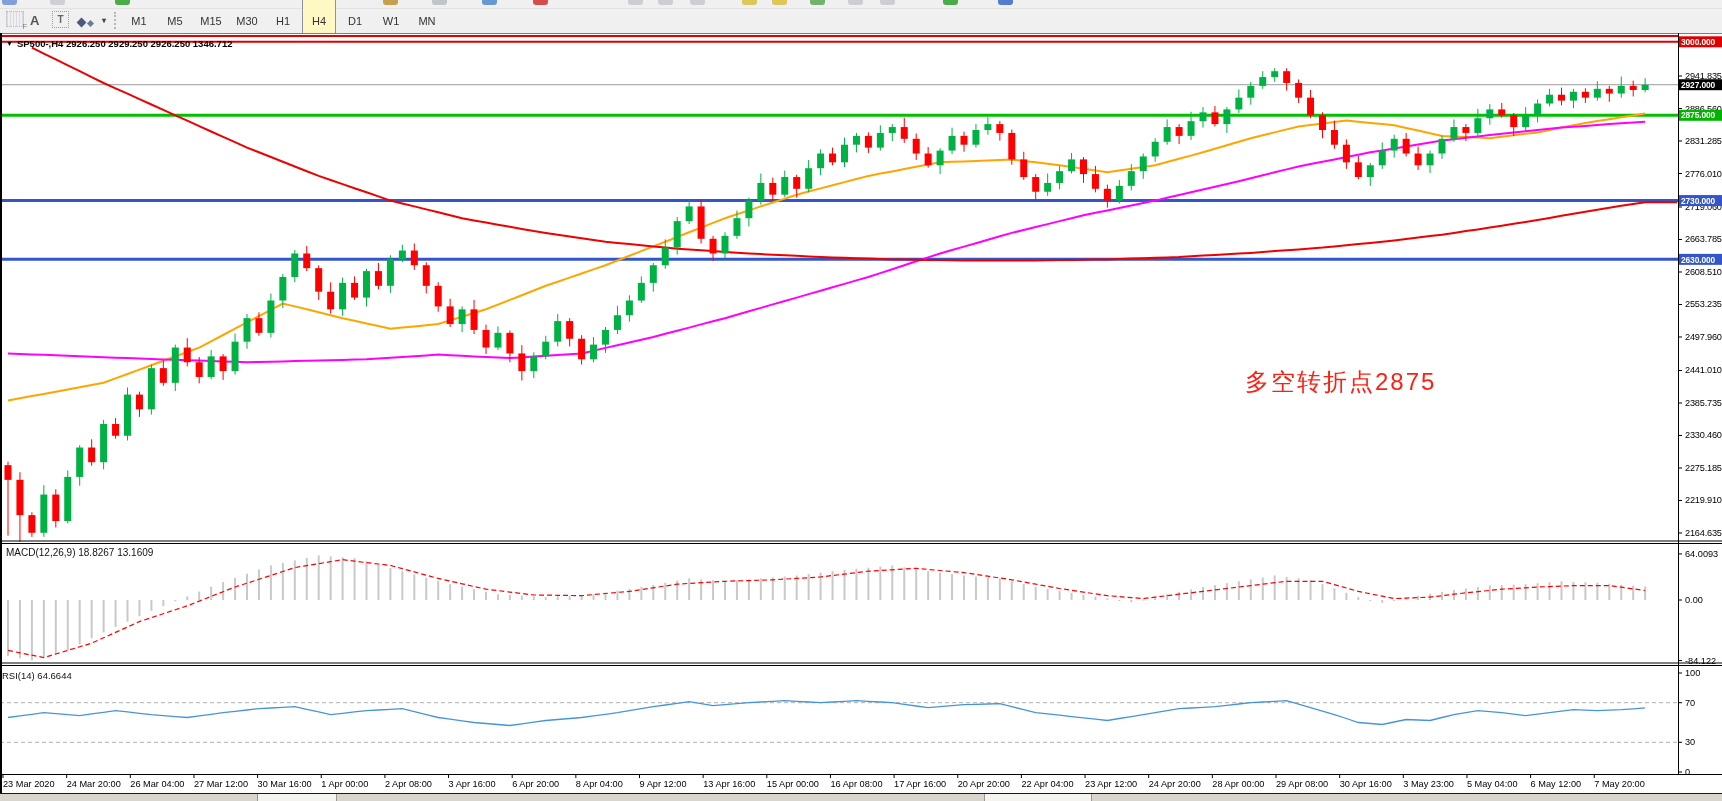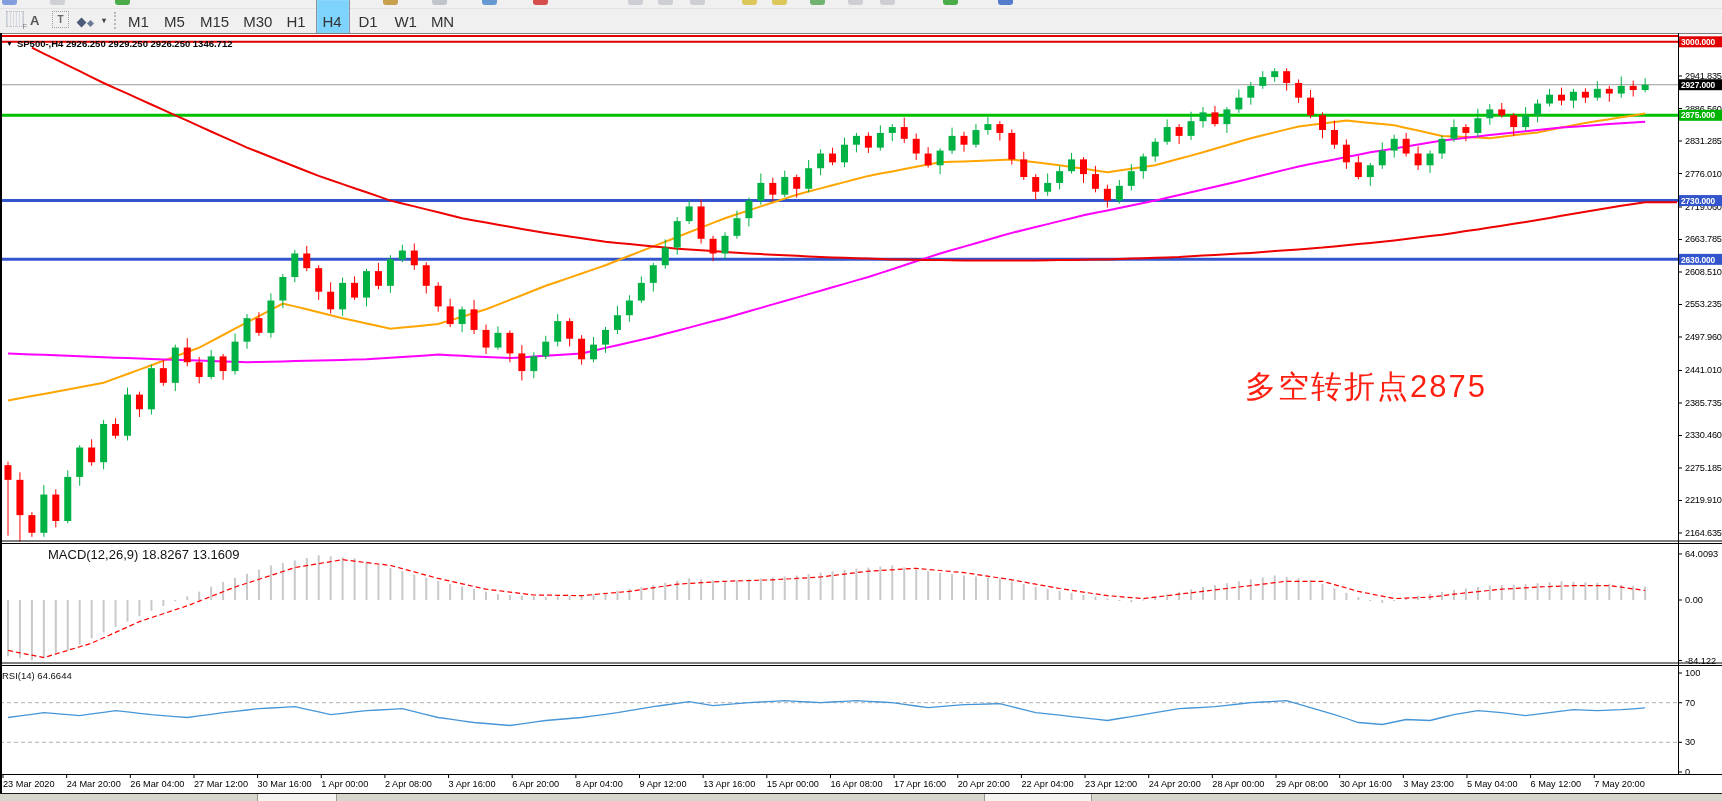--- a/index.html
+++ b/index.html
@@ -9,34 +9,34 @@
   #toolbar-top{position:absolute;left:0;top:0;width:1722px;height:8px;background:#f0f0f0;overflow:hidden;border-bottom:1px solid #e2e2e2;}
   .icon16{position:absolute;top:-10px;width:15px;height:15px;border-radius:3px;opacity:.85;}
   #toolbar-main{position:absolute;left:0;top:9px;width:1722px;height:24px;background:#f0f0f0;}
   .toolico{position:absolute;top:2px;height:18px;color:#555;font-size:12px;font-weight:bold;text-align:center;}
   .dashedbox{border:1px dotted #9aa0a8;width:15px;height:15px;line-height:15px;font-size:10px;color:#666;}
   .gridbox{border:1px dotted #b8bec6;width:16px;height:14px;background:
      repeating-linear-gradient(90deg,#d8dce2 0 1px,transparent 1px 3px);}
   .gridF{position:absolute;right:-4px;bottom:-4px;font-size:7px;color:#777;font-weight:normal;}
   .sep-dotted{position:absolute;top:3px;width:3px;height:17px;border-left:2px dotted #b5b9bf;}
   #timeframe-buttons{position:absolute;left:122px;top:1px;height:22px;display:flex;align-items:center;}
-  .tfbtn{min-width:22px;padding:12px 5px;height:19px;line-height:19px;text-align:left;
-         font-size:15px;color:#333;margin-right:2px;border:1px solid transparent;cursor:default;}
-  .tfbtn.active{background:#7dd3fc;border:1px solid #8e9299;box-shadow:inset 0 0 1px #fff;}
+  .tfbtn{min-width:22px;padding:12px 5px;height:19px;line-height:19px;text-align:center;
+         font-size:11px;color:#333;margin-right:2px;border:1px solid transparent;cursor:default;}
+  .tfbtn.active{background:#fef9c3;border:1px solid #8e9299;box-shadow:inset 0 0 1px #fff;}
   .diamond{display:inline-block;width:7px;height:7px;background:#4a5a78;transform:rotate(45deg);}
   .diamond.small{width:5px;height:5px;background:#6a7a98;}
   .caret{font-size:8px;color:#444;}
   
   #chart-window{position:absolute;left:0;top:33px;width:1722px;height:760px;background:#fff;}
   #chart-svg{position:absolute;left:0;top:0;}
   #chart-title{position:absolute;left:6px;top:5px;font-size:9.5px;font-weight:bold;color:#000;white-space:nowrap;}
   #chart-title .dd{font-size:7px;margin-right:4px;position:relative;top:-1px;}
-  #macd-label{position:absolute;left:6px;top:514px;font-size:13px;color:#111;margin-left:42px;}
+  #macd-label{position:absolute;left:6px;top:514px;font-size:10px;color:#111;}
   #rsi-label{position:absolute;left:2px;top:637px;font-size:9.5px;color:#111;}
-  #annotation{position:absolute;left:1245px;top:333px;font-size:31px;letter-spacing:2px;color:#ff1f10;white-space:nowrap;}
+  #annotation{position:absolute;left:1245px;top:333px;font-size:24px;letter-spacing:2px;color:#ff1f10;white-space:nowrap;}
   
   #bottom-strip{position:absolute;left:0;top:793px;width:1722px;height:8px;background:#d8d5cd;border-top:1px solid #1a1a1a;}
   .tabgap{position:absolute;top:0;height:7px;background:#f4f3f0;border-left:1px solid #9a988f;border-right:1px solid #9a988f;}
 </style>
 </head>
 <body>
 
 <div id="root">
 
   <div id="toolbar-top">

